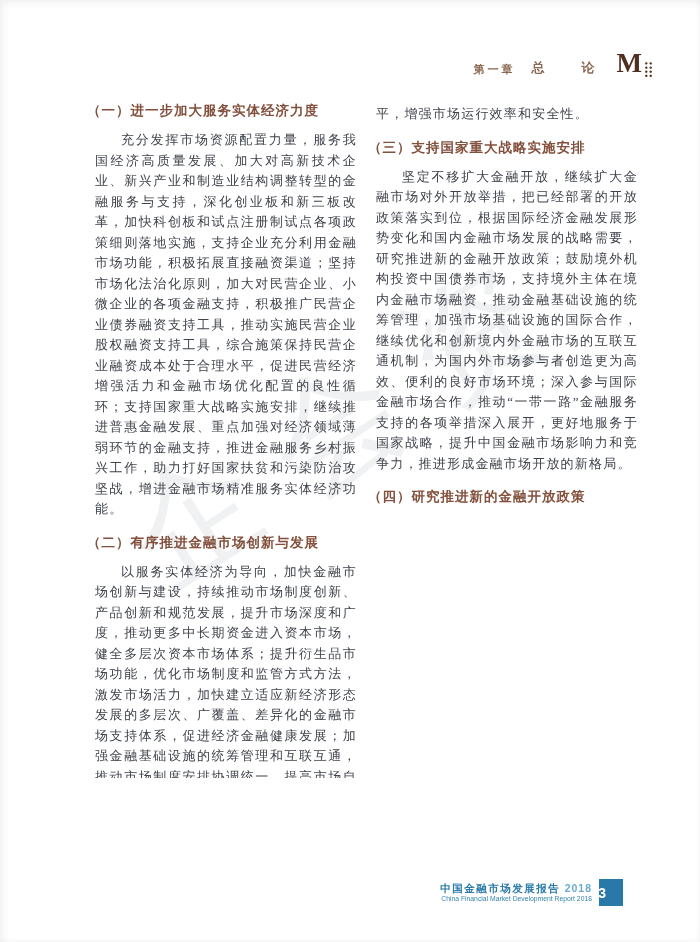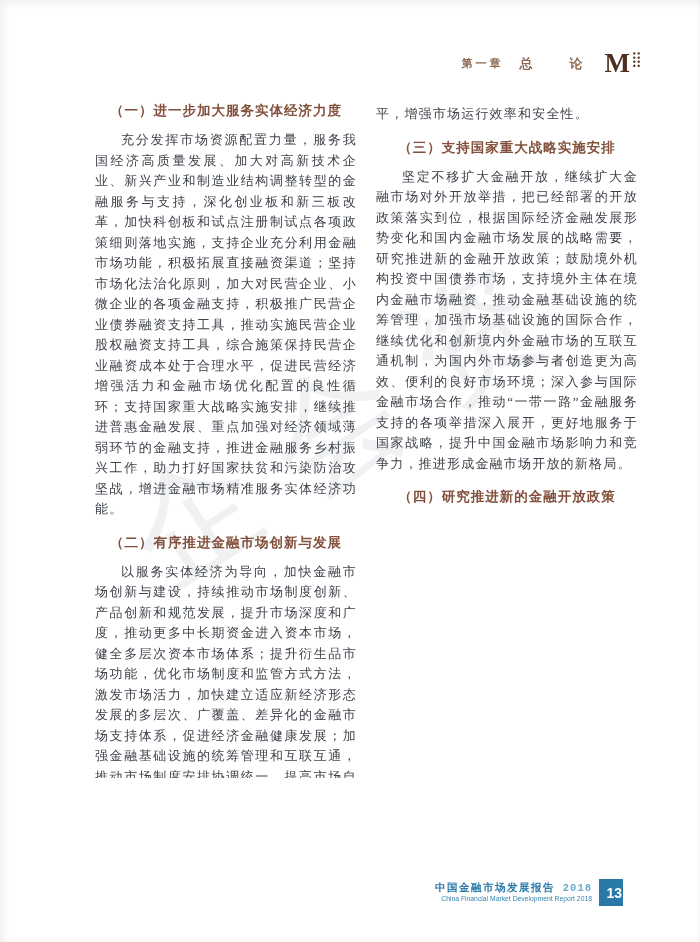--- a/index.html
+++ b/index.html
@@ -11,23 +11,23 @@
     background: #ffffff;
     overflow: hidden;
     box-shadow: inset 3px 3px 8px rgba(0,0,0,0.06), inset -1px -1px 4px rgba(0,0,0,0.03);
     font-family: "Liberation Serif", "DejaVu Serif", serif;
   }
 
   
   .header {
     position: absolute;
     top: 50px;
-    right: 58px;
+    right: 46px;
     display: flex;
-    align-items: center;
+    align-items: flex-end;
     color: #8c6a52;
   }
   .chap {
     font-size: 11px;
     font-weight: bold;
     letter-spacing: 3px;
     margin-right: 16px;
   }
   .chap-title {
     font-size: 13px;
@@ -79,21 +79,21 @@
     line-height: 20.5px;
     text-align: justify;
     text-justify: inter-character;
     letter-spacing: 1.2px;
   }
   .col-left  { left: 87px; }
   .col-right { left: 368px; }
 
   .col h3 {
     margin: 13px 0 9px 0;
-    text-align: center;
+    text-align: left;
     color: #82503c;
     font-size: 13.5px;
     font-weight: bold;
     letter-spacing: 1px;
     line-height: 20px;
   }
   .col-left h3:first-child { margin-top: 5px; }
   .col p { margin: 8px; }
   .col p.indent { text-indent: 2em; }
   .col p.cont { text-indent: 0; }
@@ -107,40 +107,40 @@
     align-items: center;
   }
   .footer-text { text-align: right; margin-right: 7px; }
   .f-zh {
     color: #2c7ba8;
     font-size: 10.5px;
     font-weight: bold;
     letter-spacing: 1.5px;
     line-height: 12px;
     white-space: nowrap;
-    font-family: Liberation Mono, monospace;
+    font-family: Liberation Sans, sans-serif;
     padding-left: 12px;
   }
   .f-year { color: #6aaccd; letter-spacing: 1px; }
   .f-en {
     color: #3584ae;
     font-size: 6.8px;
     line-height: 9px;
     white-space: nowrap;
     font-family: "Liberation Sans", "DejaVu Sans", sans-serif;
   }
   .page-box {
     width: 24px;
     height: 27px;
     background: #2878a8;
     color: #ffffff;
     display: flex;
     align-items: center;
     justify-content: flex-end;
-    padding-right: 1px;
+    padding-right: 17px;
     box-sizing: border-box;
     font-size: 14px;
     font-weight: bold;
     font-family: "Liberation Sans", "DejaVu Sans", sans-serif;
   }
 </style>
 </head>
 <body>
 
 <div class="page">

